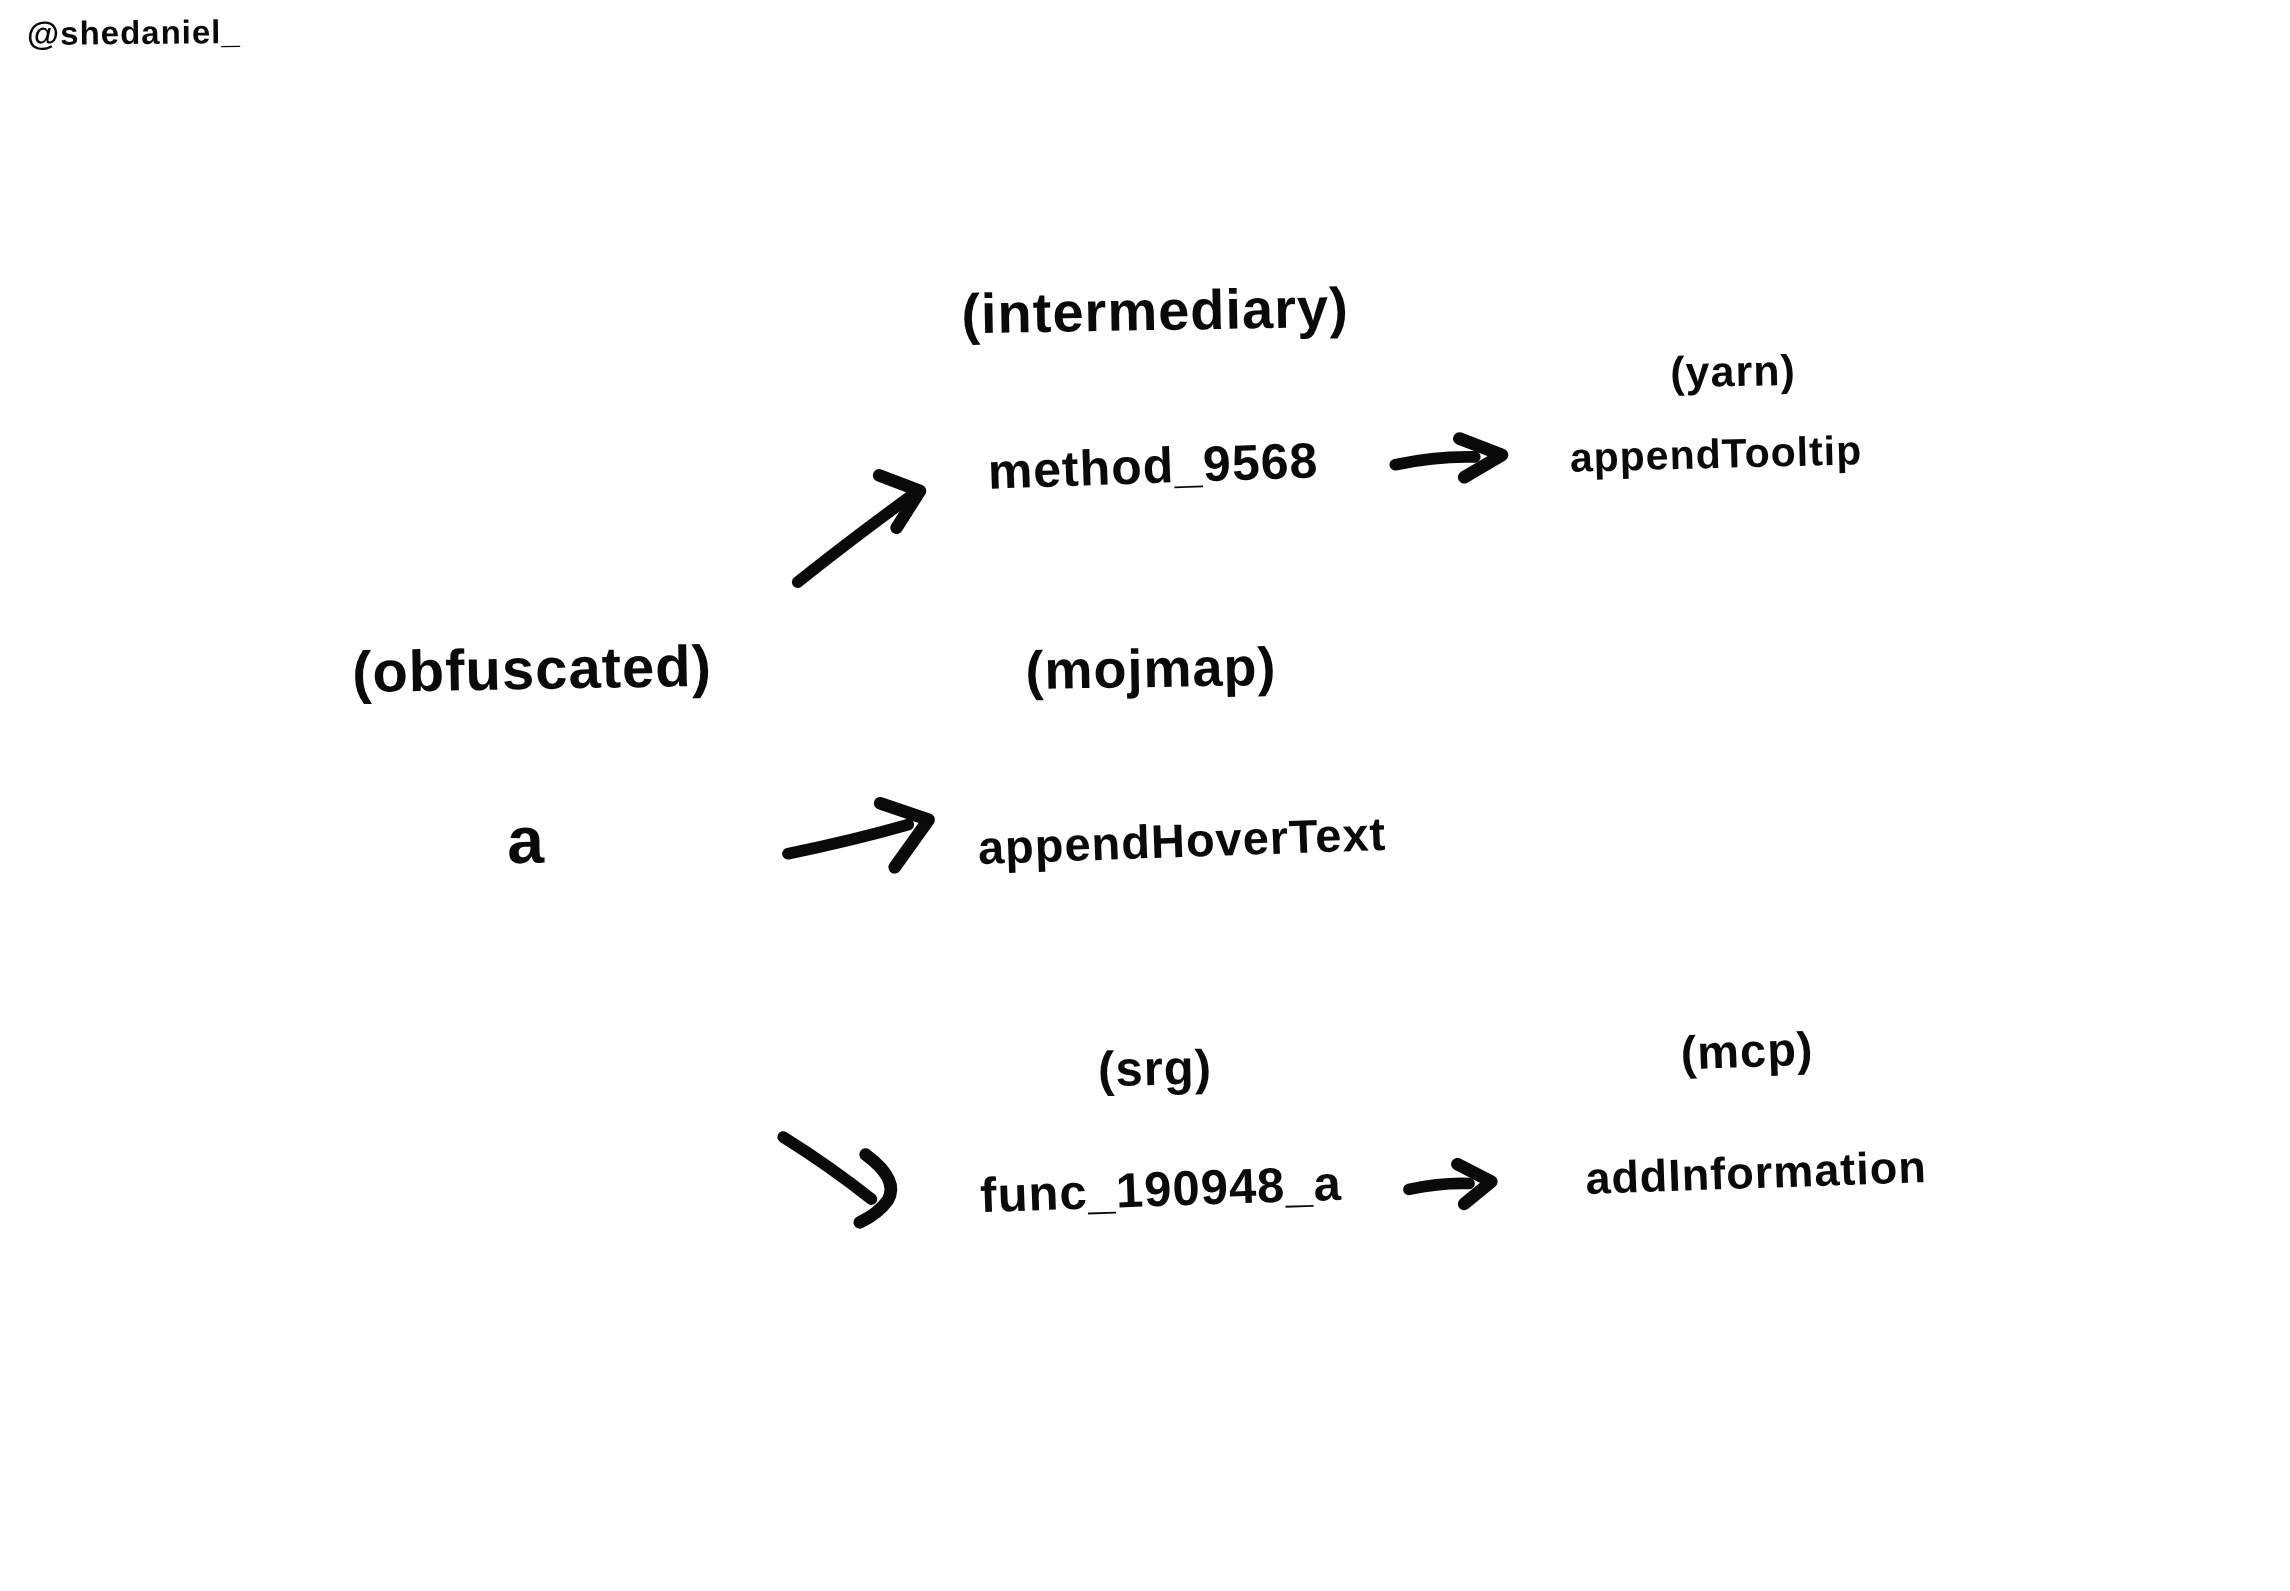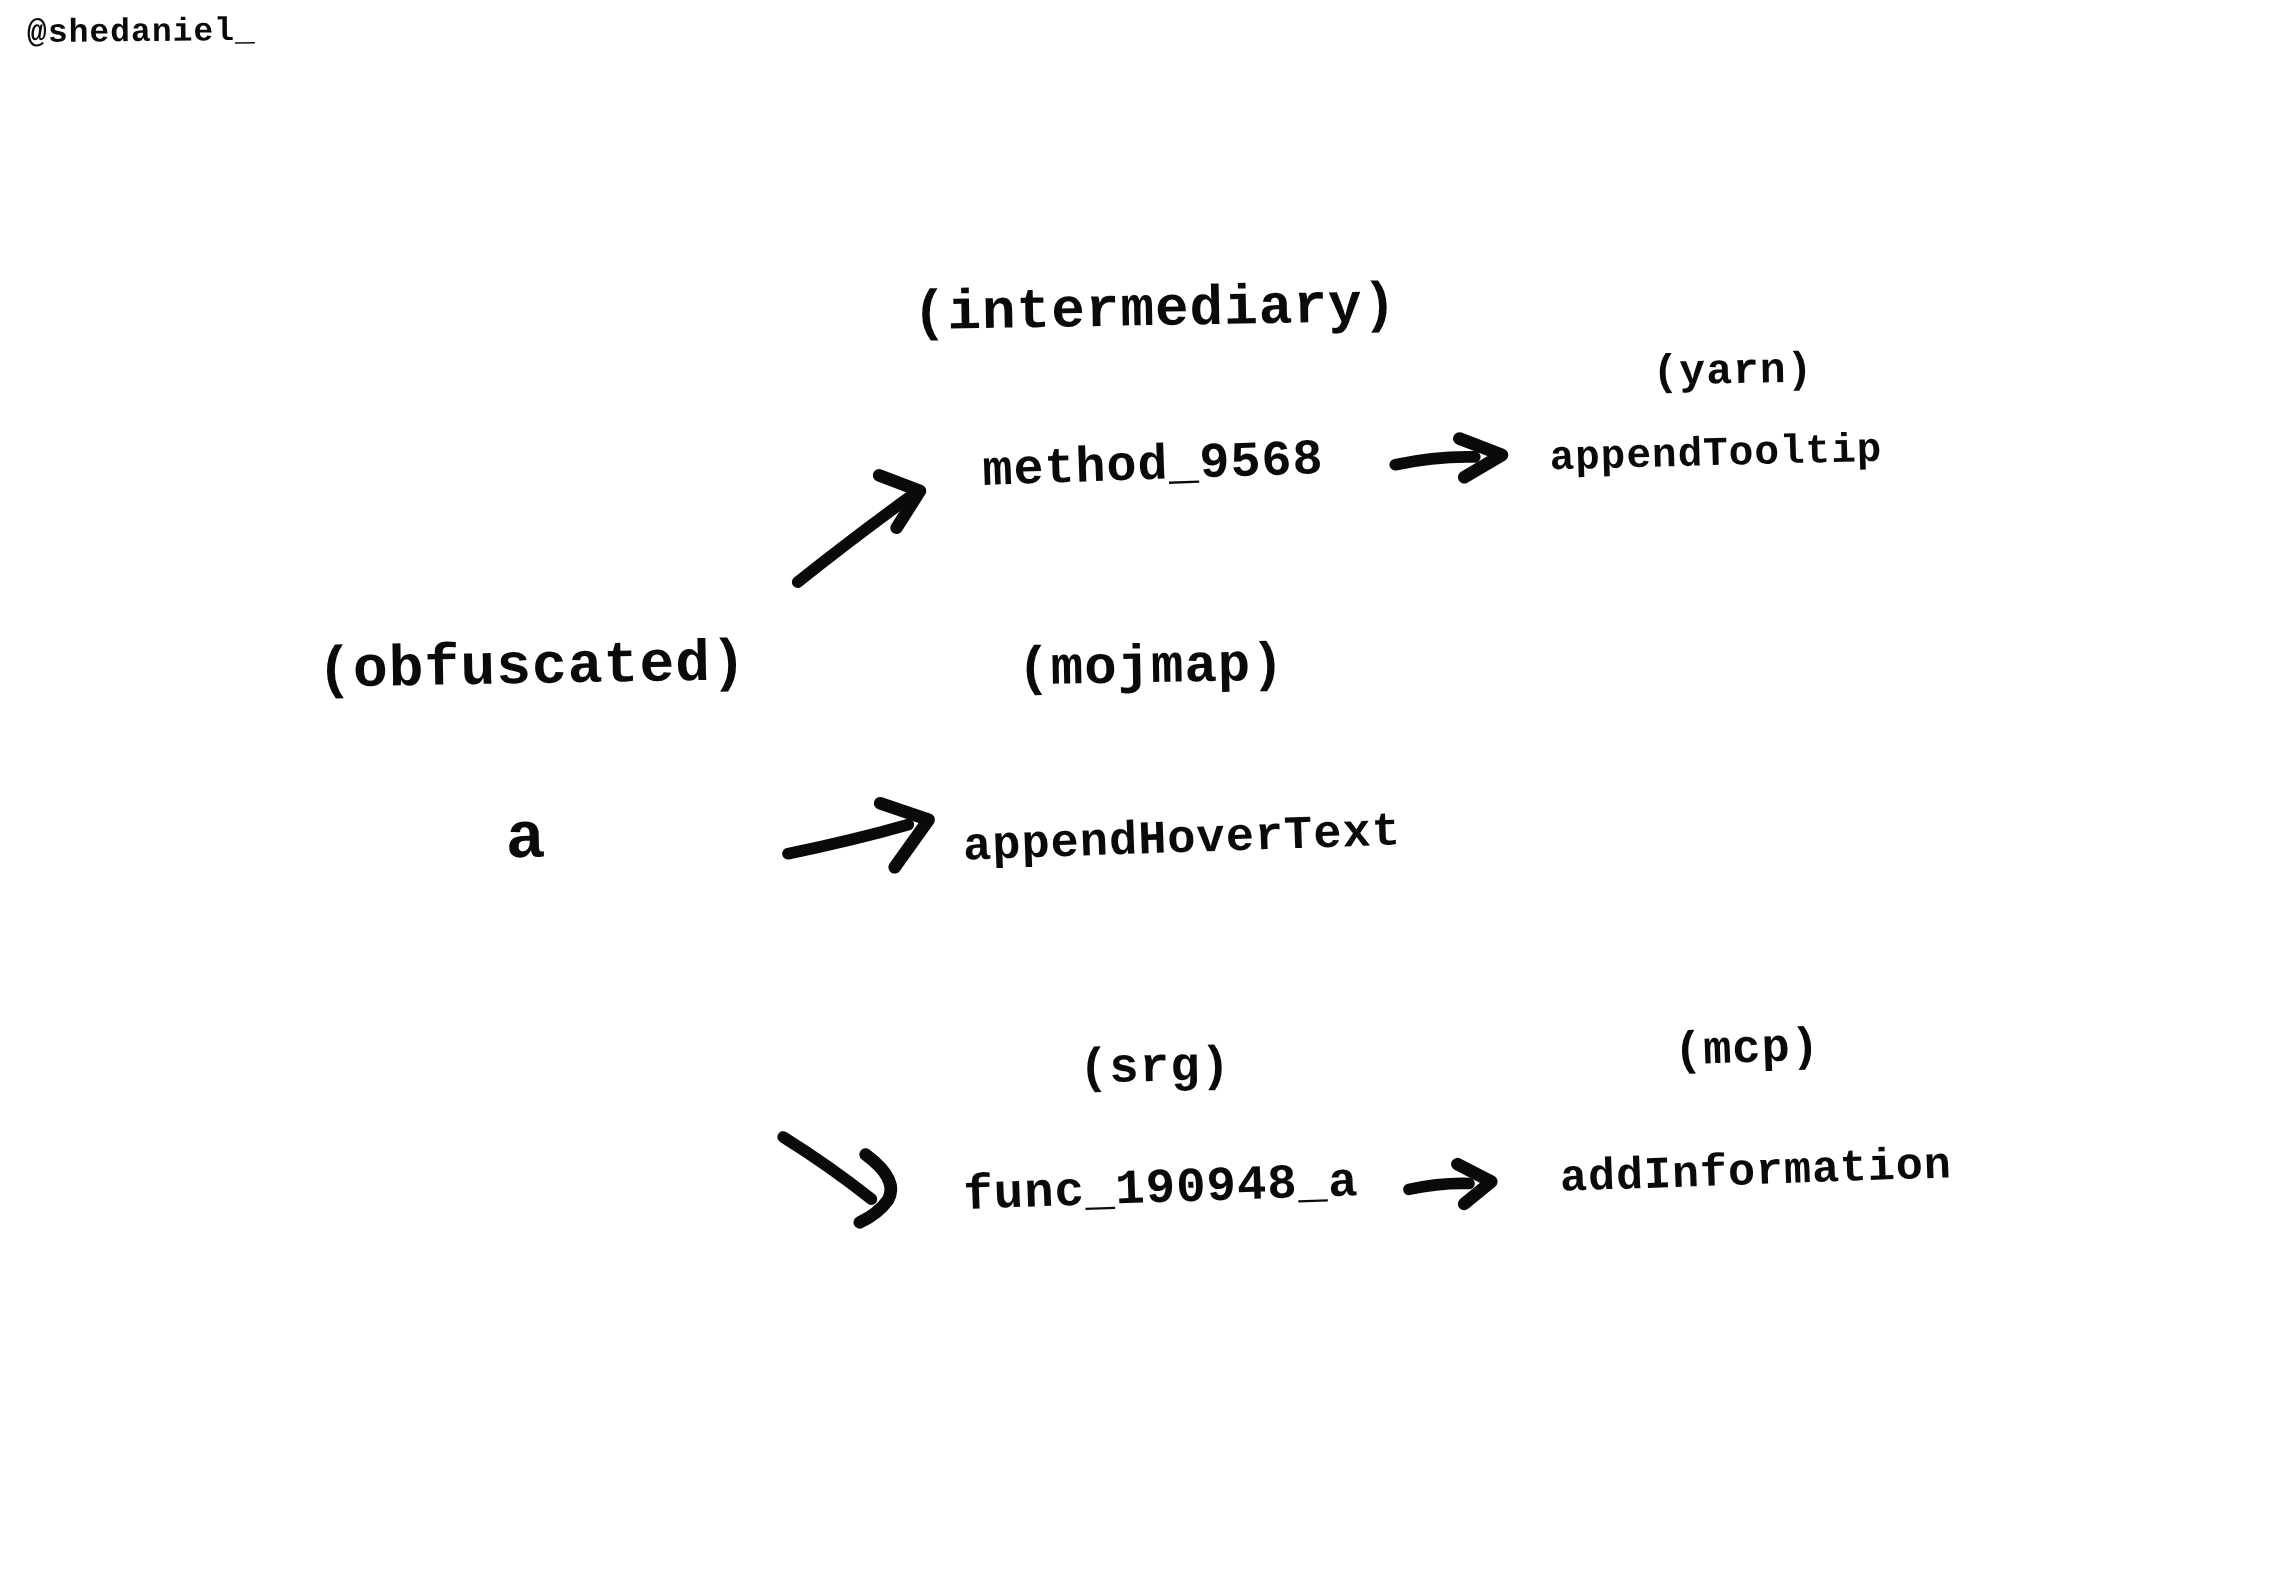--- a/index.html
+++ b/index.html
@@ -6,21 +6,21 @@
     margin: 0;
     padding: 0;
     background: #ffffff;
   }
   .canvas {
     position: relative;
     width: 2024px;
     height: 1591px;
     background: #ffffff;
     overflow: hidden;
-    font-family: Liberation Mono, monospace;
+    font-family: Liberation Sans, sans-serif;
     color: #0a0a0a;
   }
   .hand {
     position: absolute;
     white-space: nowrap;
     font-weight: 700;
     color: #0a0a0a;
     letter-spacing: 1px;
   }
   .watermark {

